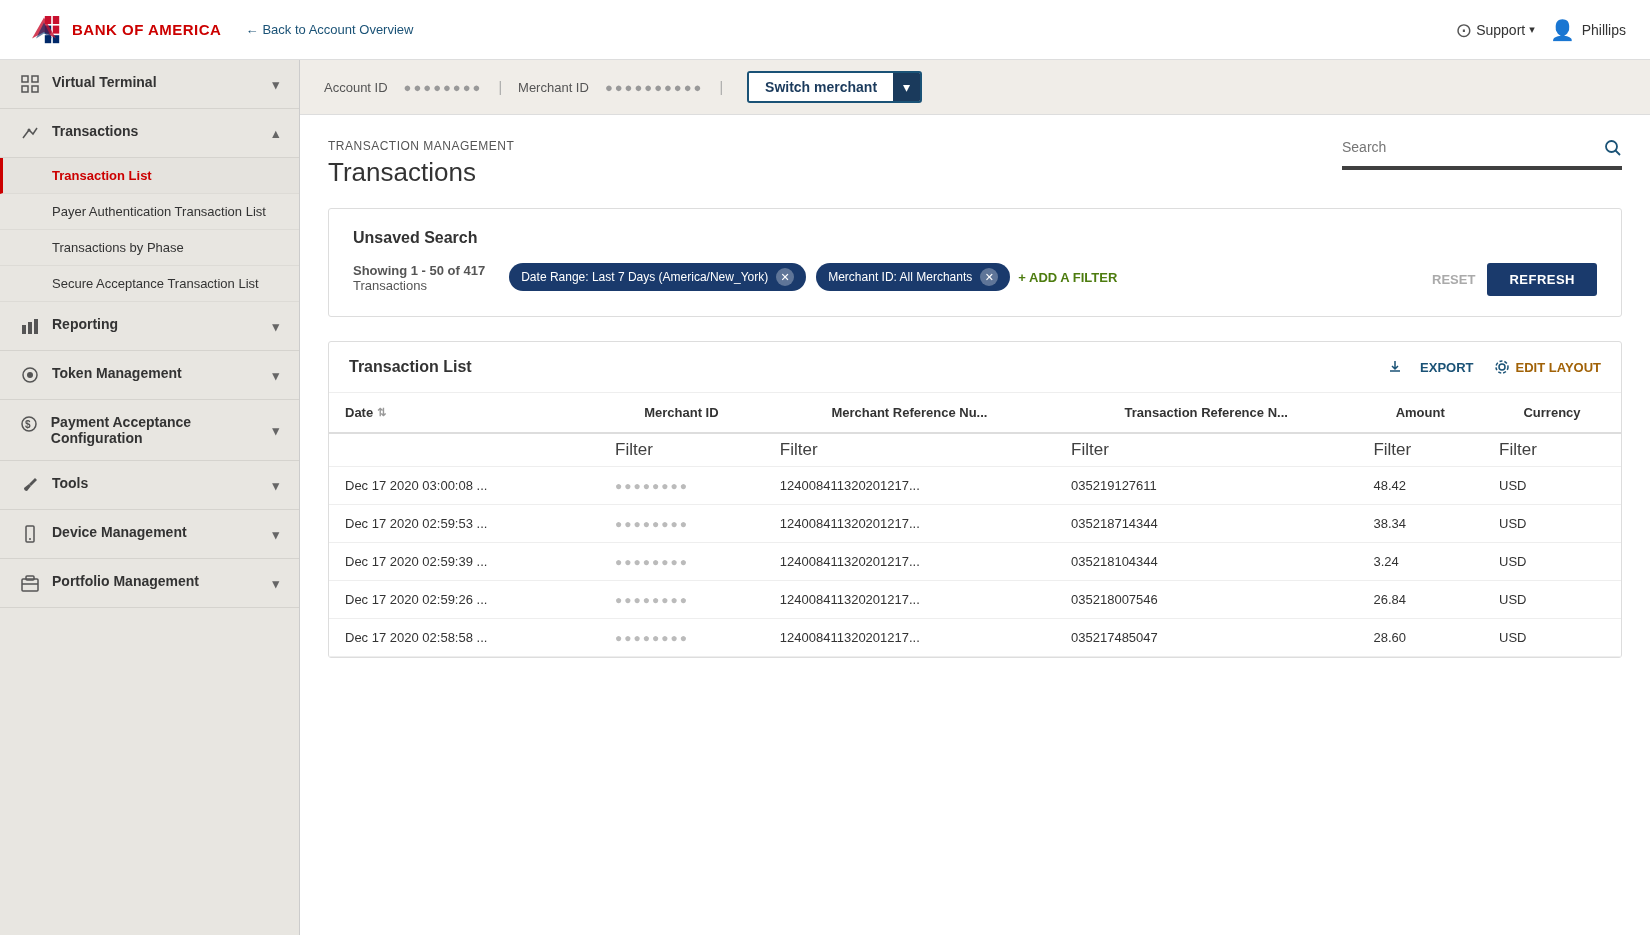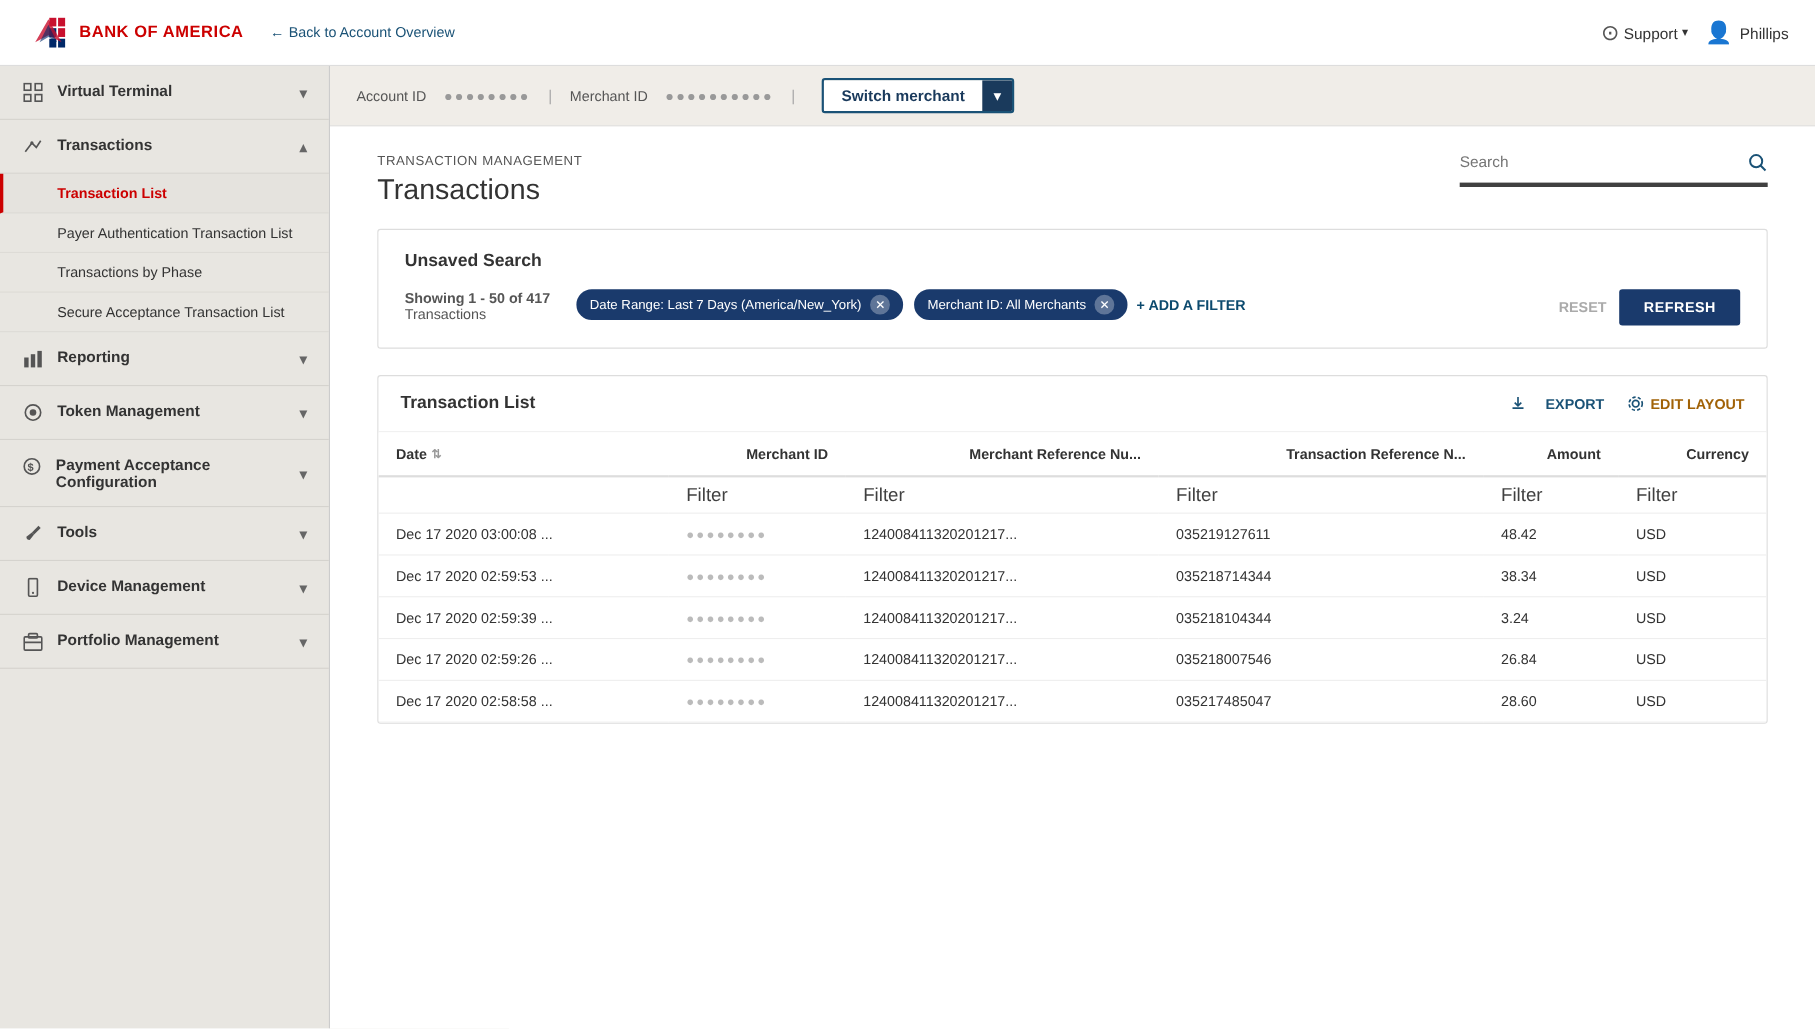--- a/index.html
+++ b/index.html
@@ -101,21 +101,21 @@
       padding: 6px 10px;
       display: flex;
       align-items: center;
       justify-content: center;
     }
 
     
     .content-area {
       flex: 1;
       overflow-y: auto;
-      padding: 24px 43px;
+      padding: 24px 28px;
       background: #fff;
     }
 
     
     .tm-label { font-size: 12px; color: #555; text-transform: uppercase; letter-spacing: 0.5px; margin-bottom: 4px; }
     .page-title { font-size: 26px; color: #333; font-weight: 300; margin-bottom: 20px; }
     .title-row { display: flex; align-items: flex-start; justify-content: space-between; }
     .search-box {
       display: flex;
       align-items: flex-start;
@@ -159,21 +159,21 @@
       background: rgba(255,255,255,0.3);
       border-radius: 50%;
       width: 18px;
       height: 18px;
       display: flex;
       align-items: center;
       justify-content: center;
       font-size: 11px;
       cursor: pointer;
     }
-    .add-filter-btn { color: #0c4a6e; font-size: 13px; display: flex; align-items: center; gap: 4px; cursor: pointer; font-weight: 600; }
+    .add-filter-btn { color: #4d7c0f; font-size: 13px; display: flex; align-items: center; gap: 4px; cursor: pointer; font-weight: 600; }
     .action-btns { display: flex; gap: 12px; align-items: center; }
     .reset-btn { color: #aaa; font-size: 13px; font-weight: 600; cursor: pointer; text-transform: uppercase; }
     .refresh-btn { background: #1a3a6c; color: #fff; border: none; border-radius: 3px; padding: 9px 22px; font-size: 13px; font-weight: 700; cursor: pointer; letter-spacing: 0.5px; text-transform: uppercase; }
 
     
     .tx-list-section { border: 1px solid #ddd; border-radius: 3px; }
     .tx-list-header {
       display: flex;
       align-items: center;
       justify-content: space-between;
@@ -181,21 +181,21 @@
       border-bottom: 1px solid #eee;
     }
     .tx-list-title { font-size: 16px; font-weight: 600; color: #333; }
     .tx-list-actions { display: flex; align-items: center; gap: 20px; }
     .export-btn { display: flex; align-items: center; gap: 17px; color: #1a5276; font-size: 13px; font-weight: 700; cursor: pointer; text-transform: uppercase; }
     .edit-layout-btn { display: flex; align-items: center; gap: 6px; color: #a16207; font-size: 13px; font-weight: 700; cursor: pointer; text-transform: uppercase; }
 
     
     table { width: 100%; border-collapse: collapse; }
     thead th {
-      text-align: right;
+      text-align: center;
       padding: 12px 16px;
       font-size: 13px;
       font-weight: 700;
       color: #333;
       border-bottom: 2px solid #ddd;
       background: #fff;
       white-space: nowrap;
     }
     .th-inner { display: flex; align-items: center; gap: 4px; }
     .sort-icon { color: #999; font-size: 11px; }

